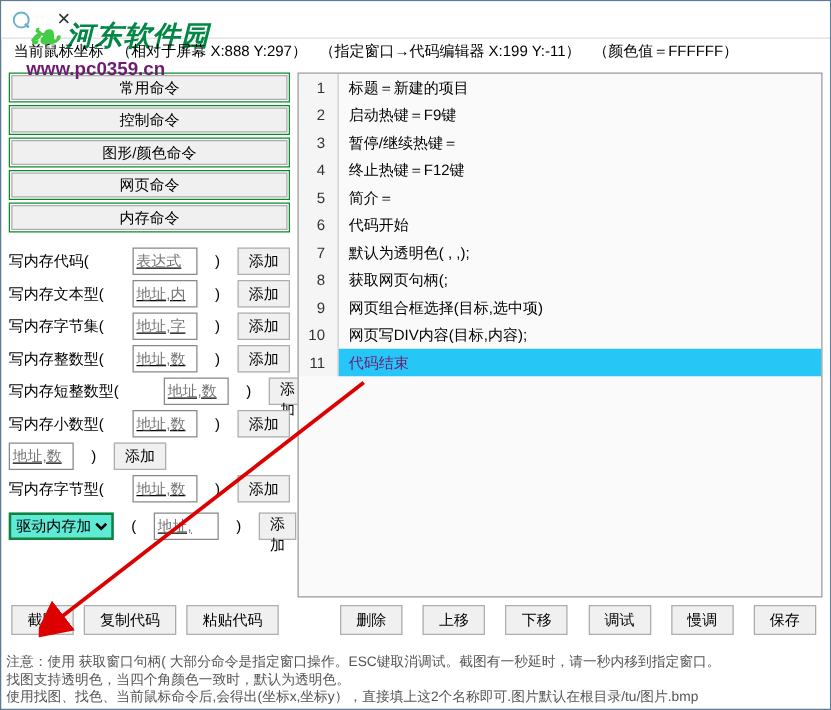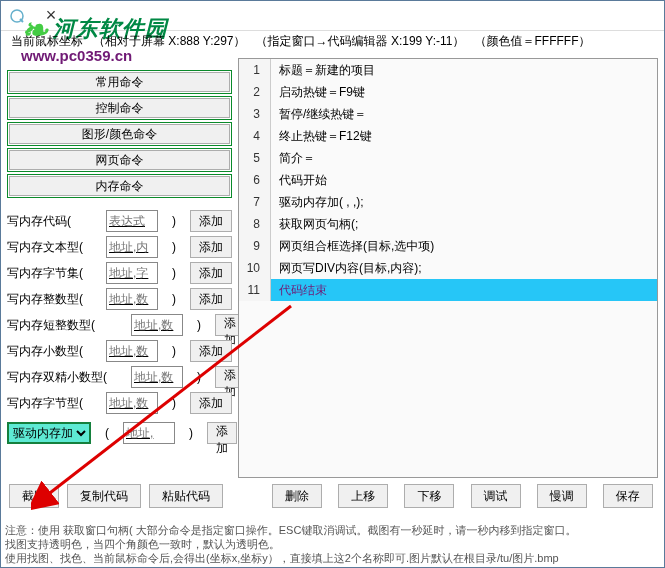--- a/index.html
+++ b/index.html
@@ -56,21 +56,21 @@
 <div class="statusbar">
   <span>当前鼠标坐标</span>&nbsp;&nbsp;
   <span>（相对于屏幕 X:888 Y:297）</span>&nbsp;&nbsp;
   <span>（指定窗口→代码编辑器   X:199 Y:-11）</span>&nbsp;&nbsp;
   <span>（颜色值＝FFFFFF）</span>
 </div>
 
 <div class="main">
   <div class="left">
     <div id="cmdbtns">
-        <div class="cmdbtn-wrap" style="margin-top: 12px;"><button class="cmdbtn">常用命令</button></div>
+        <div class="cmdbtn-wrap" style="margin-top: 0px;"><button class="cmdbtn">常用命令</button></div>
         <div class="cmdbtn-wrap" style="margin-top: 2px;"><button class="cmdbtn">控制命令</button></div>
         <div class="cmdbtn-wrap" style="margin-top: 2px;"><button class="cmdbtn">图形/颜色命令</button></div>
         <div class="cmdbtn-wrap" style="margin-top: 2px; text-decoration: underline;"><button class="cmdbtn">网页命令</button></div>
         <div class="cmdbtn-wrap" style="margin-top: 2px;"><button class="cmdbtn">内存命令</button></div>
       </div>
     <div id="rows" style="margin-top:6px;">
         <div class="row">
           <span class="lbl">写内存代码(</span>
           <input type="text" placeholder="表达式" style="">
           <span>)</span>
@@ -100,21 +100,20 @@
           <span>)</span>
           <button class="addbtn">添加</button>
         </div>
         <div class="row">
           <span class="lbl">写内存小数型(</span>
           <input type="text" placeholder="地址,数" style="">
           <span>)</span>
           <button class="addbtn">添加</button>
         </div>
         <div class="row">
-          <span class="lbl long">写内存双精小数型(</span>
           <input type="text" placeholder="地址,数" style="">
           <span>)</span>
           <button class="addbtn">添加</button>
         </div>
         <div class="row">
           <span class="lbl">写内存字节型(</span>
           <input type="text" placeholder="地址,数" style="">
           <span>)</span>
           <button class="addbtn">添加</button>
         </div>
@@ -148,21 +147,21 @@
         <div class="codeline">
           <div class="lineno">5</div>
           <div class="codetxt">简介＝</div>
         </div>
         <div class="codeline">
           <div class="lineno">6</div>
           <div class="codetxt">代码开始</div>
         </div>
         <div class="codeline">
           <div class="lineno">7</div>
-          <div class="codetxt">驱动内存加(                                                                       ,                ,);</div>
+          <div class="codetxt">默认为透明色(                                                                       ,                ,);</div>
         </div>
         <div class="codeline">
           <div class="lineno">8</div>
           <div class="codetxt">获取网页句柄(;</div>
         </div>
         <div class="codeline">
           <div class="lineno">9</div>
           <div class="codetxt">网页组合框选择(目标,选中项)</div>
         </div>
         <div class="codeline">

